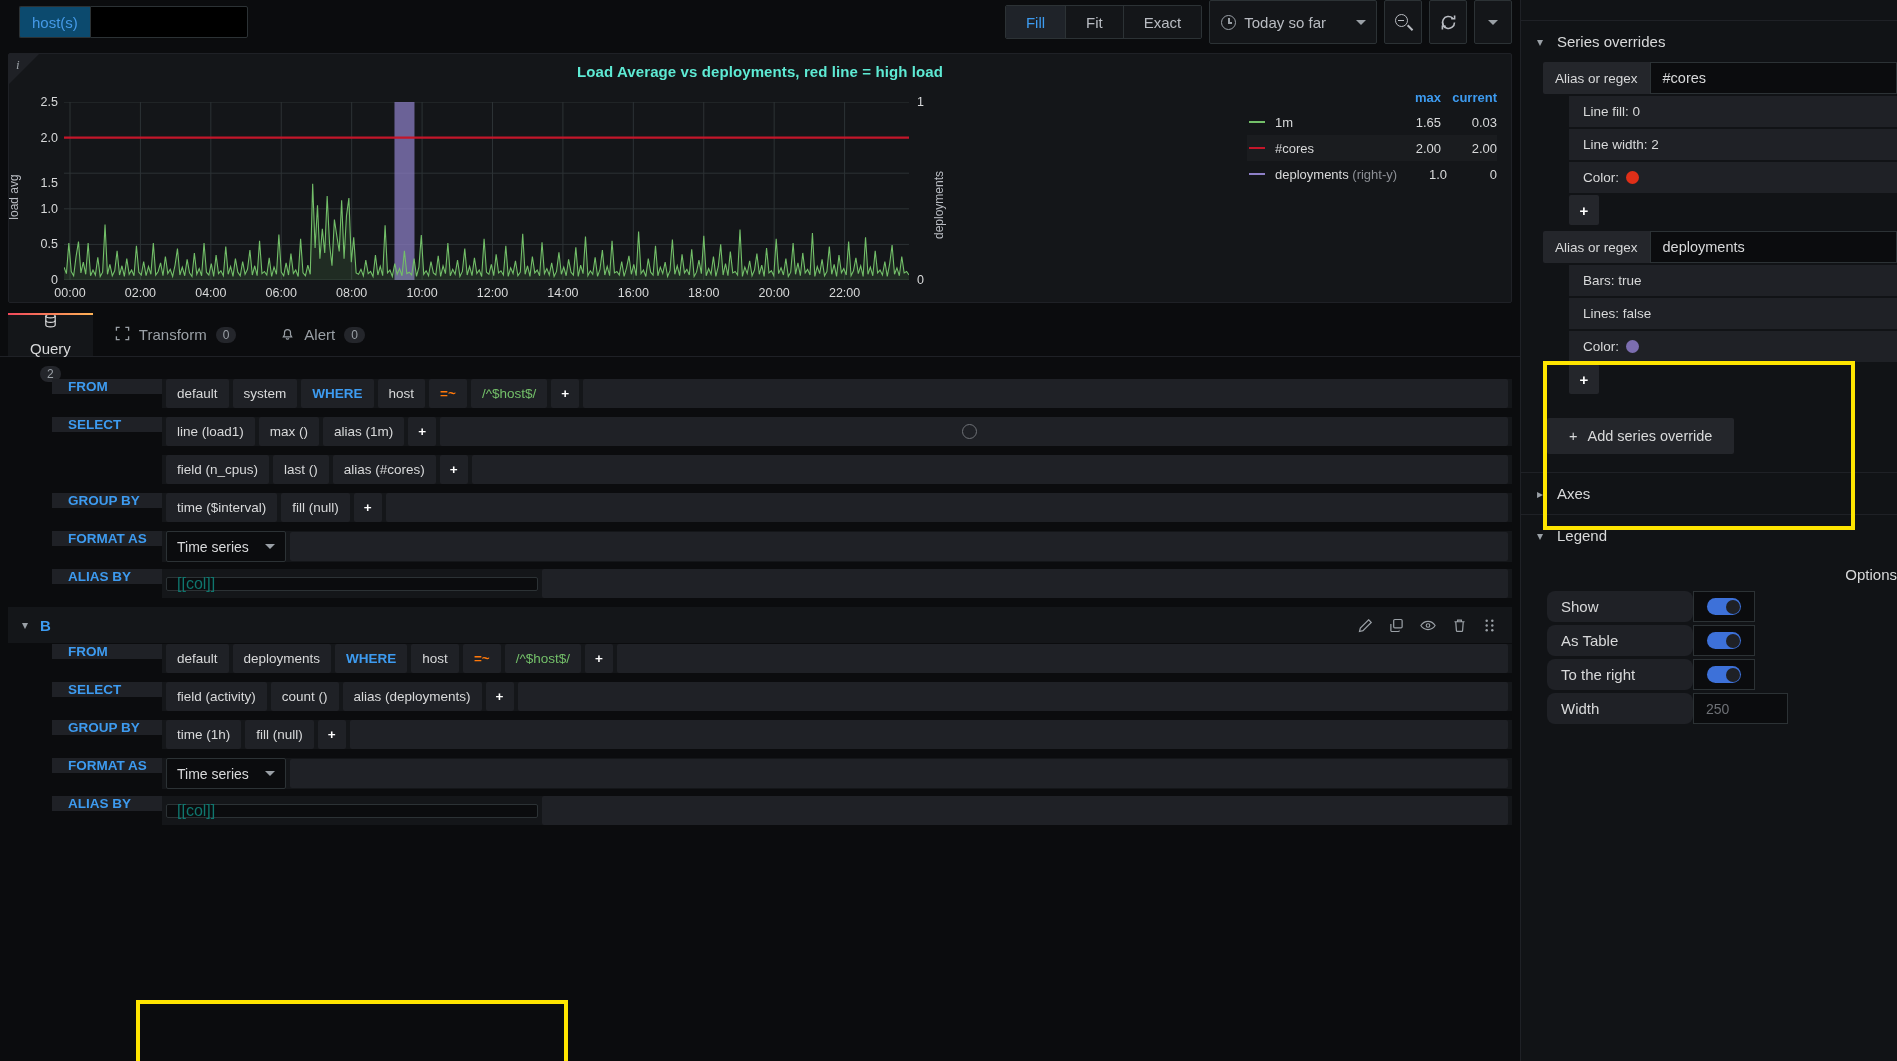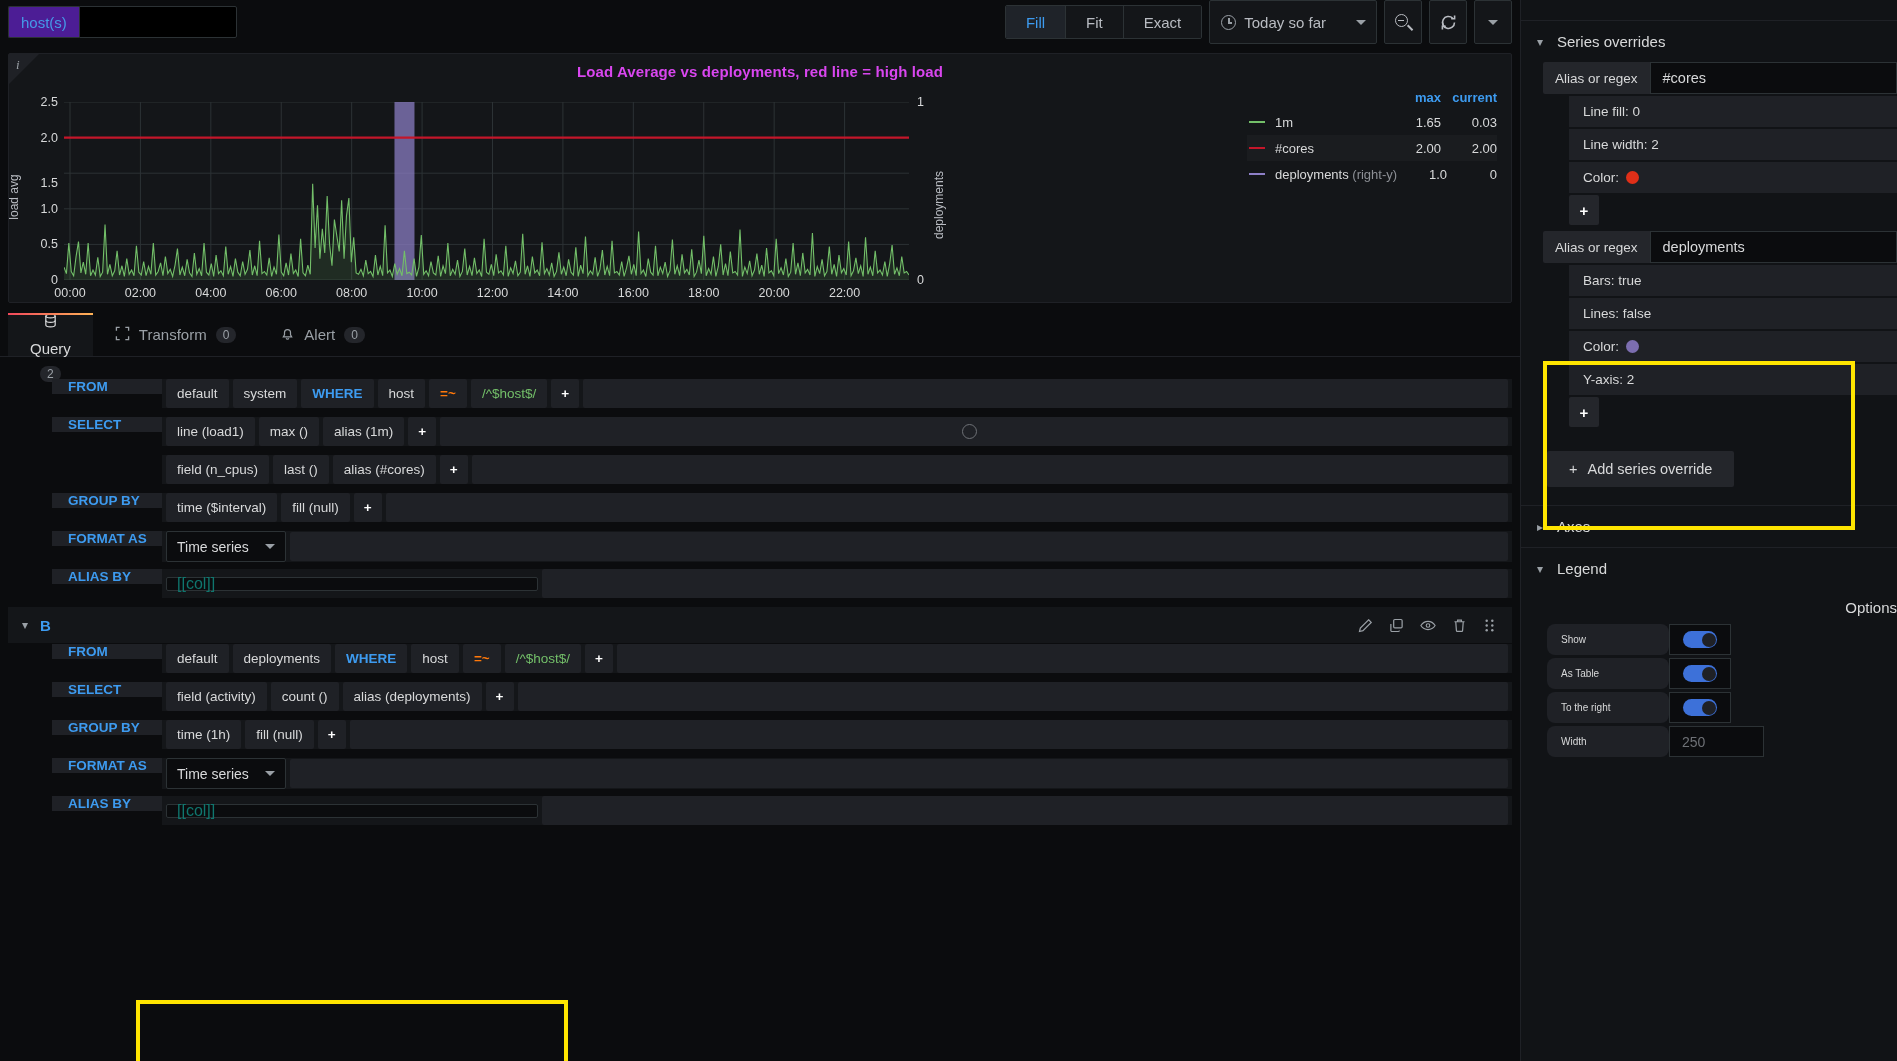--- a/index.html
+++ b/index.html
@@ -12,23 +12,23 @@
   }
   .app { position: relative; width: 1897px; height: 1061px; display: flex; }
 
   
   .main-col { width: 1520px; height: 1061px; position: relative; background: #0b0c0e; }
 
   
   .toolbar { height: 44px; display: flex; align-items: center; padding: 0 8px; position: relative; }
   .var-group { display: flex; align-items: center; }
   .var-label {
-    background: #4c1d95; border: 1px solid #2c3235; border-right: none;
+    background: #0c4a6e; border: 1px solid #2c3235; border-right: none;
     color: #459ae8; font-size: 15px; padding: 6px 12px; height: 32px;
-    display: flex; align-items: center; border-radius: 2px 0 0 2px;
+    display: flex; align-items: center; border-radius: 2px 0 0 2px; margin-left: 11px;
   }
   .var-value {
     background: #000; border: 1px solid #2c3235; height: 32px; width: 158px;
     border-radius: 0 2px 2px 0;
   }
   .toolbar-right { position: absolute; right: 8px; display: flex; align-items: center; gap: 7px; }
   .seg { display: flex; border: 1px solid #2c3235; border-radius: 2px; overflow: hidden; }
   .seg-btn {
     background: #141619; color: #b9bcc2; font-size: 15px; padding: 0 20px;
     height: 32px; display: flex; align-items: center; justify-content: center;
@@ -58,21 +58,21 @@
   .panel {
     margin: 9px 8px 0 8px; background: #141619; border: 1px solid #1f2126;
     height: 250px; position: relative; border-radius: 2px;
   }
   .panel-corner {
     position: absolute; left: 0; top: 0; width: 0; height: 0;
     border-top: 30px solid #1f2126; border-right: 30px solid transparent;
   }
   .panel-corner-i { position: absolute; left: 7px; top: 3px; color: #9aa0a6; font-size: 13px; font-style: italic; font-family: "Liberation Serif", serif;}
   .panel-title {
-    text-align: center; font-size: 15px; color: #d946ef; font-weight: bold;
+    text-align: center; font-size: 15px; color: #5eead4; font-weight: bold;
     padding-top: 9px; letter-spacing: .1px;
   }
   .graph-wrap { position: relative; height: 210px; }
   .ylabel-left {
     position: absolute; left: 5px; top: 110px; transform: rotate(-90deg) translateX(-50%);
     transform-origin: left center; font-size: 12px; color: #b9bcc2; white-space: nowrap;
   }
   .ylabel-right {
     position: absolute; left: 930px; top: 118px; transform: rotate(-90deg) translateX(-50%);
     transform-origin: left center; font-size: 12px; color: #b9bcc2; white-space: nowrap;
@@ -191,22 +191,22 @@
     font-weight: bold; font-size: 15px; border-radius: 2px; cursor: pointer;
   }
   .add-ovr {
     margin: 18px 0 18px 26px; background: #24262b; color: #d8d9da; font-size: 14.5px;
     padding: 10px 22px; border-radius: 2px; display: inline-flex; gap: 10px;
     align-items: center; cursor: pointer;
   }
   .opt-title { padding: 10px 0 8px 26px; font-size: 15px; color: #d8d9da; text-align: right; }
   .opt-row { display: flex; margin: 0 0 3px 26px; height: 31px; }
   .opt-lbl {
-    background: #1f2126; width: 122px; display: flex; align-items: center;
-    padding-left: 14px; font-size: 10px; color: #d8d9da; border-radius: 8px;
+    background: #1f2126; width: 146px; display: flex; align-items: center;
+    padding-left: 14px; font-size: 15px; color: #d8d9da; border-radius: 8px;
   }
   .opt-ctl { background: #0b0c0e; border: 1px solid #2c3235; width: 62px; display: flex; align-items: center; justify-content: center; }
   .toggle { width: 34px; height: 17px; border-radius: 9px; background: #3d71d9; position: relative; cursor: pointer; }
   .toggle::after {
     content: ""; position: absolute; right: 1.5px; top: 1.5px; width: 14px; height: 14px;
     border-radius: 50%; background: #1f2126;
   }
   .opt-input {
     background: #0b0c0e; border: 1px solid #2c3235; width: 95px; display: flex;
     align-items: center; padding-left: 12px; color: #6e7176; font-size: 14px;
@@ -572,23 +572,20 @@
           <div class="ovr-item">
             <span>Bars: true</span>
           </div>
           <div class="ovr-item">
             <span>Lines: false</span>
           </div>
           <div class="ovr-item">
             <span>Color:</span>
             <span class="dot" style="background:#7c6eb0"></span>
           </div>
-          <div class="ovr-item">
-            <span>Y-axis: 2</span>
-          </div>
           <div class="ovr-plus">+</div>
         </div>
       </div>
 
     <div class="add-ovr">
       <span>+</span>
       <span>Add series override</span>
     </div>
 
     <div class="sec-head">

